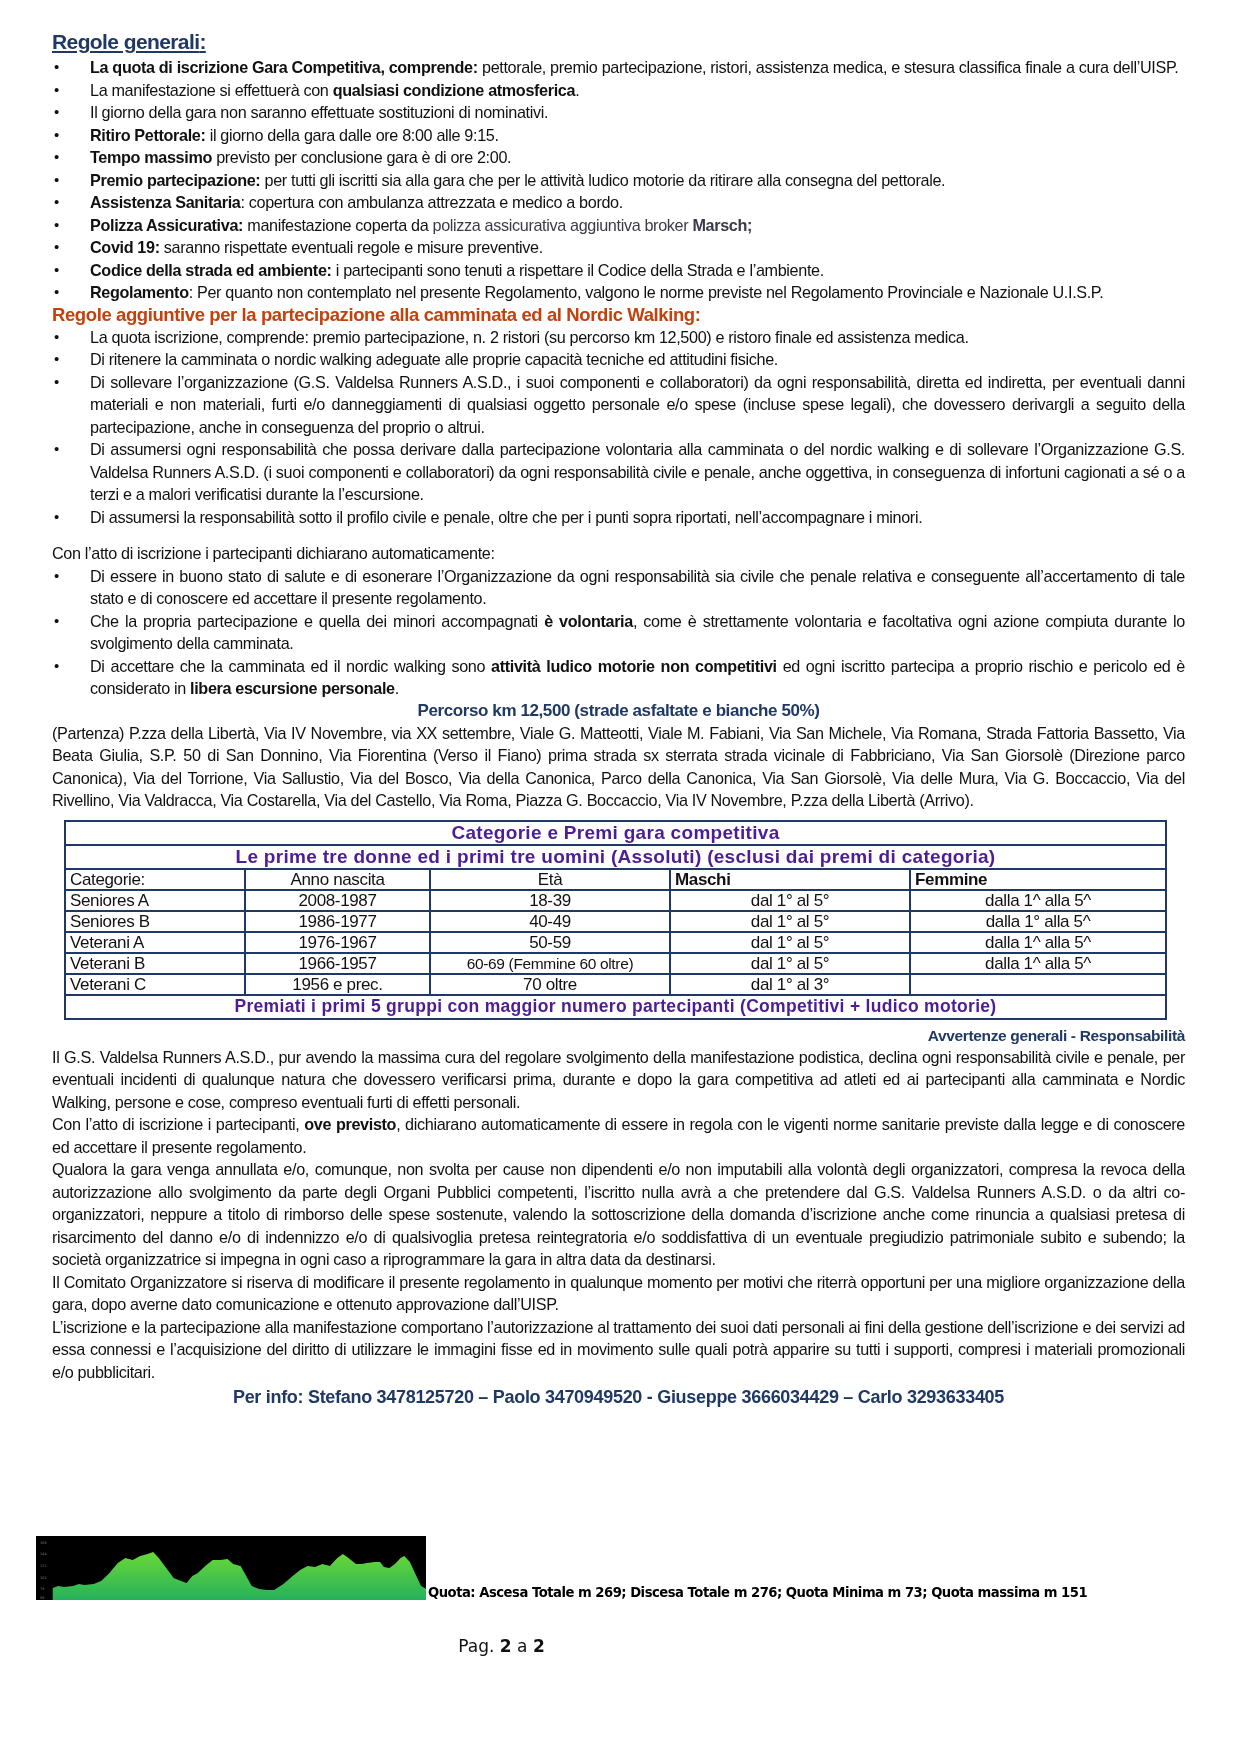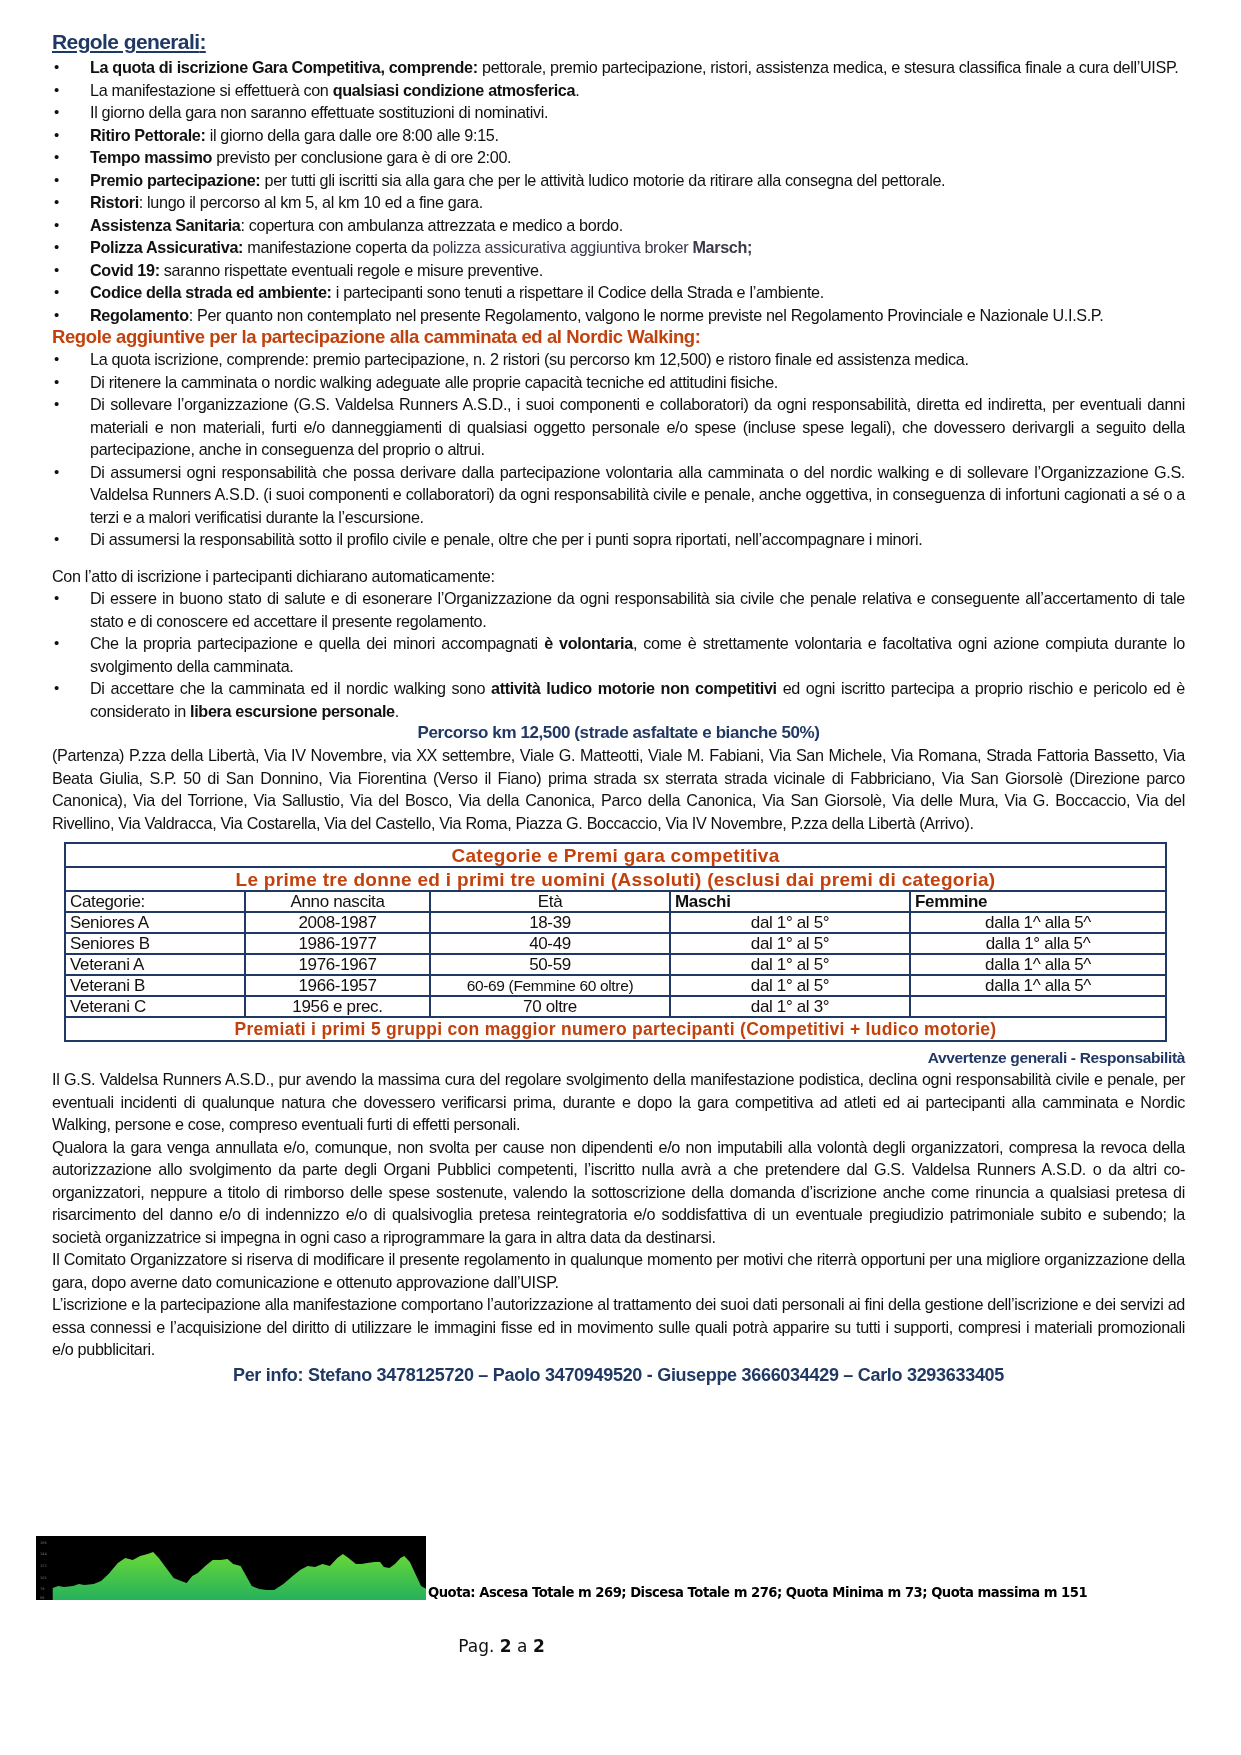--- a/index.html
+++ b/index.html
@@ -16,21 +16,21 @@
   ul.bl li { position: relative; padding-left: 38px; text-align: justify; }
   ul.bl li::before { content: "\2022"; position: absolute; left: 2px; top: 0; font-size: 15px; }
   b { font-weight: bold; }
   .grey { color: #3a3a4a; }
   .center-h { text-align: center; font-weight: bold; color: #1f3864; font-size: 17px; line-height: 22px; letter-spacing: -0.4px; }
   .para { text-align: justify; margin: 0; }
   .gap { height: 14px; }
   table.cat { border-collapse: collapse; width: 1103px; margin: 8px 0 0 12px;
               font-family: "Liberation Sans", sans-serif; font-size: 17px; }
   table.cat td { border: 2px solid #1f3864; padding: 0 4px; height: 19px; line-height: 19px; }
-  table.cat .tt { text-align: center; color: #c2410c; font-weight: bold; font-size: 19px; letter-spacing: 0.3px; height: 22px; }
+  table.cat .tt { text-align: center; color: #4c1d95; font-weight: bold; font-size: 19px; letter-spacing: 0.3px; height: 22px; }
   table.cat .c { text-align: center; }
   table.cat .bh { text-align: left; font-weight: bold; }
   .avv { text-align: right; font-weight: bold; color: #1f3864; font-size: 15.5px; margin-top: 6px; line-height: 20px; }
   .info { text-align: center; font-weight: bold; color: #1f3864; font-size: 18px; line-height: 24px; letter-spacing: -0.3px; margin-top: 2px; }
   .profile-row { position: absolute; left: 36px; top: 1536px; width: 1140px; height: 66px; }
   .profile { position: absolute; left: 0; top: 0; width: 390px; height: 64px; background: #000; }
   .profile svg { position: absolute; left: 0; top: 0; }
   .quota { position: absolute; left: 392px; bottom: 2px; font-family: "DejaVu Sans", sans-serif;
            font-weight: bold; font-size: 13.2px; letter-spacing: -0.5px; color: #000; white-space: nowrap; }
   .footer { position: absolute; top: 1636px; left: 0; width: 1003px; text-align: center;
@@ -42,21 +42,20 @@
 <div class="page narrow">
 
   <h2 class="h-main"><span>Regole generali</span><span class="colon">:</span></h2>
   <ul class="bl">
     <li><b>La quota di iscrizione Gara Competitiva, comprende:</b><span> pettorale, premio partecipazione, ristori, assistenza medica, e stesura classifica finale a cura dell’UISP.</span></li>
     <li><span>La manifestazione si effettuerà con </span><b>qualsiasi condizione atmosferica</b><span>.</span></li>
     <li><span>Il giorno della gara non saranno effettuate sostituzioni di nominativi.</span></li>
     <li><b>Ritiro Pettorale:</b><span> il giorno della gara dalle ore 8:00 alle 9:15.</span></li>
     <li><b>Tempo massimo</b><span> previsto per conclusione gara è di ore 2:00.</span></li>
     <li><b>Premio partecipazione:</b><span> per tutti gli iscritti sia alla gara che per le attività ludico motorie da ritirare alla consegna del pettorale.</span></li>
-    <li><b>Ristori</b><span>: lungo il percorso al km 5, al km 10 ed a fine gara.</span></li>
     <li><b>Assistenza Sanitaria</b><span>: copertura con ambulanza attrezzata e medico a bordo.</span></li>
     <li><b>Polizza Assicurativa:</b><span> manifestazione coperta da </span><span class="grey">polizza assicurativa aggiuntiva broker </span><b class="grey">Marsch;</b></li>
     <li><b>Covid 19:</b><span> saranno rispettate eventuali regole e misure preventive.</span></li>
     <li><b>Codice della strada ed ambiente:</b><span> i partecipanti sono tenuti a rispettare il Codice della Strada e l’ambiente.</span></li>
     <li><b>Regolamento</b><span>: Per quanto non contemplato nel presente Regolamento, valgono le norme previste nel Regolamento Provinciale e Nazionale U.I.S.P.</span></li>
   </ul>
 
   <h3 class="h-sub">Regole aggiuntive per la partecipazione alla camminata ed al Nordic Walking:</h3>
   <ul class="bl">
     <li>La quota iscrizione, comprende: premio partecipazione, n. 2 ristori (su percorso km 12,500) e ristoro finale ed assistenza medica.</li>
@@ -128,20 +127,21 @@
       <td class="c"></td>
     </tr>
     <tr>
           <td colspan="5" class="tt" style="font-size:17.5px">Premiati i primi 5  gruppi con maggior numero partecipanti (Competitivi +  ludico motorie)</td>
         </tr>
   </tbody>
     </table>
 
   <div class="avv">Avvertenze generali - Responsabilità</div>
   <p class="para">Il G.S. Valdelsa Runners A.S.D., pur avendo la massima cura del regolare svolgimento della manifestazione podistica, declina ogni responsabilità civile e penale, per eventuali incidenti di qualunque natura che dovessero verificarsi prima, durante e dopo la gara competitiva ad atleti ed ai partecipanti alla camminata e Nordic Walking, persone e cose, compreso eventuali furti di effetti personali.</p>
+  <p class="para"><span>Con l’atto di iscrizione i partecipanti, </span><b>ove previsto</b><span>, dichiarano automaticamente di essere in regola con le vigenti norme sanitarie previste dalla legge e di conoscere ed accettare il presente regolamento.</span></p>
   <p class="para">Qualora la gara venga annullata e/o, comunque, non svolta per cause non dipendenti e/o non imputabili alla volontà degli organizzatori, compresa la revoca della autorizzazione allo svolgimento da parte degli Organi Pubblici competenti, l’iscritto nulla avrà a che pretendere dal G.S. Valdelsa Runners A.S.D. o da altri co-organizzatori, neppure a titolo di rimborso delle spese sostenute, valendo la sottoscrizione della domanda d’iscrizione anche come rinuncia a qualsiasi pretesa di risarcimento del danno e/o di indennizzo e/o di qualsivoglia pretesa reintegratoria e/o soddisfattiva di un eventuale pregiudizio patrimoniale subito e subendo; la società organizzatrice si impegna in ogni caso a riprogrammare la gara in altra data da destinarsi.</p>
   <p class="para">Il Comitato Organizzatore si riserva di modificare il presente regolamento in qualunque momento per motivi che riterrà opportuni per una migliore organizzazione della gara, dopo averne dato comunicazione e ottenuto approvazione dall’UISP.</p>
   <p class="para">L’iscrizione e la partecipazione alla manifestazione comportano l’autorizzazione al trattamento dei suoi dati personali ai fini della gestione dell’iscrizione e dei servizi ad essa connessi e l’acquisizione del diritto di utilizzare le immagini fisse ed in movimento sulle quali potrà apparire su tutti i supporti, compresi i materiali promozionali e/o pubblicitari.</p>
 
   <div class="info">Per info: Stefano 3478125720 – Paolo 3470949520 - Giuseppe 3666034429 – Carlo 3293633405</div>
 </div>
 
 <div class="profile-row">
   <div class="profile">
     <svg width="390" height="64" viewBox="0 0 390 64">

